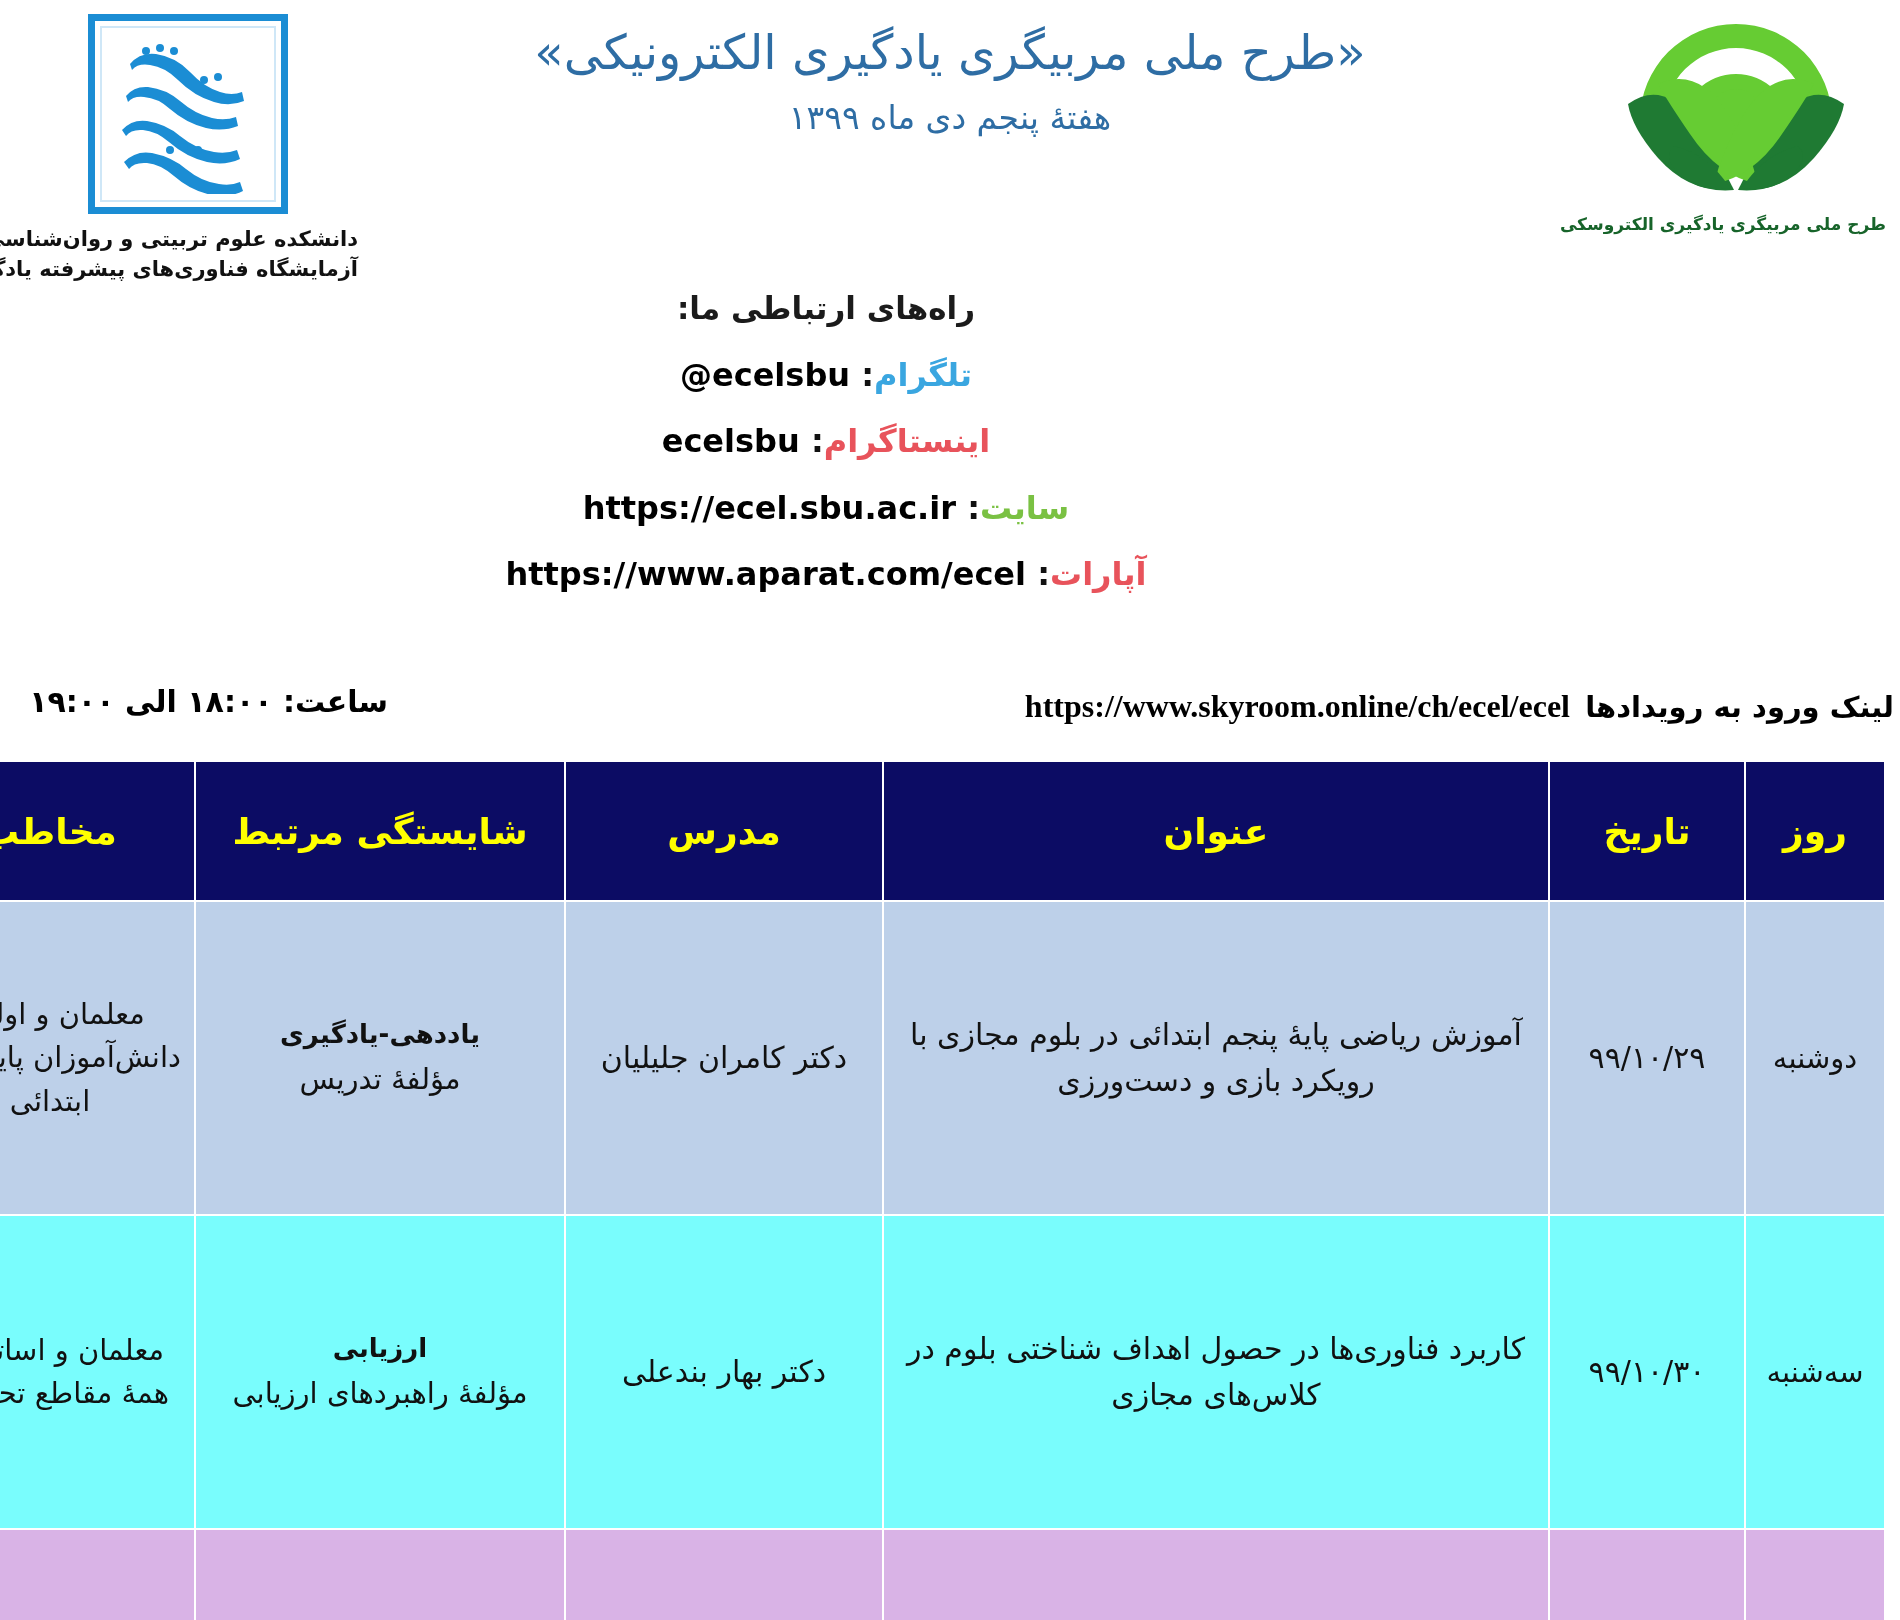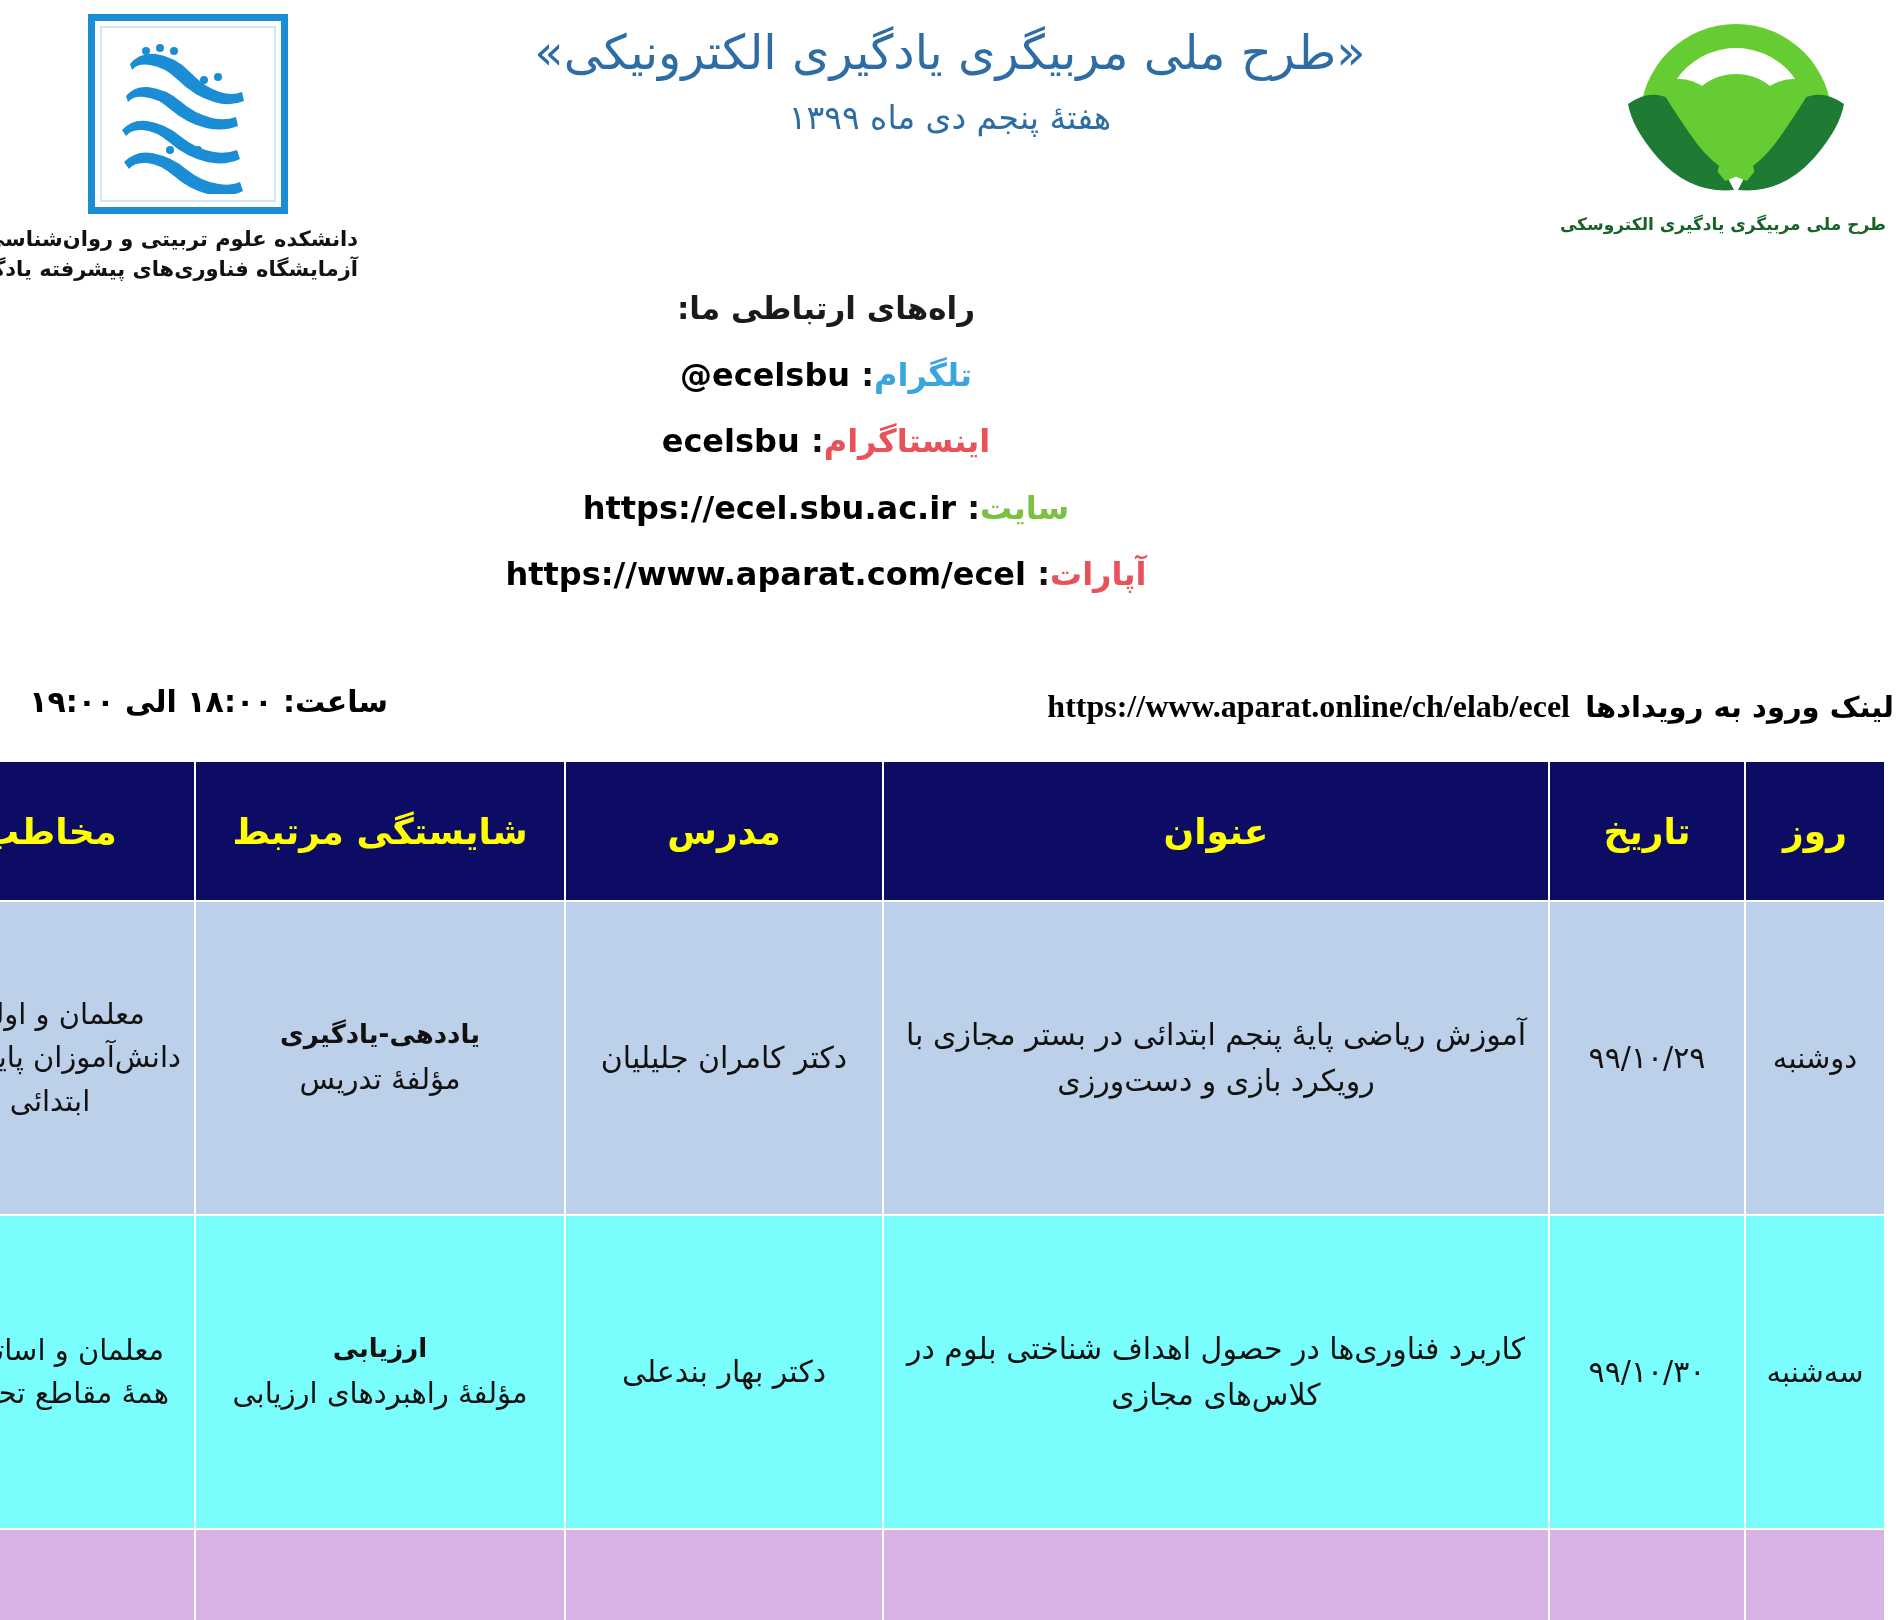--- a/index.html
+++ b/index.html
@@ -166,40 +166,40 @@
     </div>
 
     <div class="contact-row">
       <span class="lbl-aparat">آپارات</span><span>:</span>
       <span class="val">https://www.aparat.com/ecel</span>
     </div>
   </div>
 
   <div class="linkrow">
     <span class="lr-right">لینک ورود به رویدادها</span>
-    <span class="lr-url">https://www.aparat.online/ch/elab/ecel</span>
+    <span class="lr-url">https://www.skyroom.online/ch/ecel/ecel</span>
     <span class="lr-left">ساعت: ۱۸:۰۰ الی ۱۹:۰۰</span>
   </div>
 
   <table class="tbl">
     <thead>
       <tr>
         <th class="c-day">روز</th>
         <th class="c-date">تاریخ</th>
         <th class="c-title">عنوان</th>
         <th class="c-teacher">مدرس</th>
         <th class="c-comp">شایستگی مرتبط</th>
         <th class="c-aud">مخاطب</th>
       </tr>
     </thead>
     <tbody>
       <tr class="r1">
         <td class="day-cell">دوشنبه</td>
         <td class="date-cell">۹۹/۱۰/۲۹</td>
-        <td class="title-cell">آموزش ریاضی پایهٔ پنجم ابتدائی در بستر مجازی با رویکرد بازی و دست‌ورزی</td>
+        <td class="title-cell">آموزش ریاضی پایهٔ پنجم ابتدائی در بلوم مجازی با رویکرد بازی و دست‌ورزی</td>
         <td class="teacher-cell">دکتر کامران جلیلیان</td>
         <td class="comp-cell">
           <span class="comp-strong">یاددهی-یادگیری</span>
           <span class="comp-sub">مؤلفهٔ تدریس</span>
         </td>
         <td class="aud-cell">معلمان و اولیای دانش‌آموزان پایهٔ پنجم ابتدائی</td>
       </tr>
       <tr class="r2">
         <td class="day-cell">سه‌شنبه</td>
         <td class="date-cell">۹۹/۱۰/۳۰</td>

